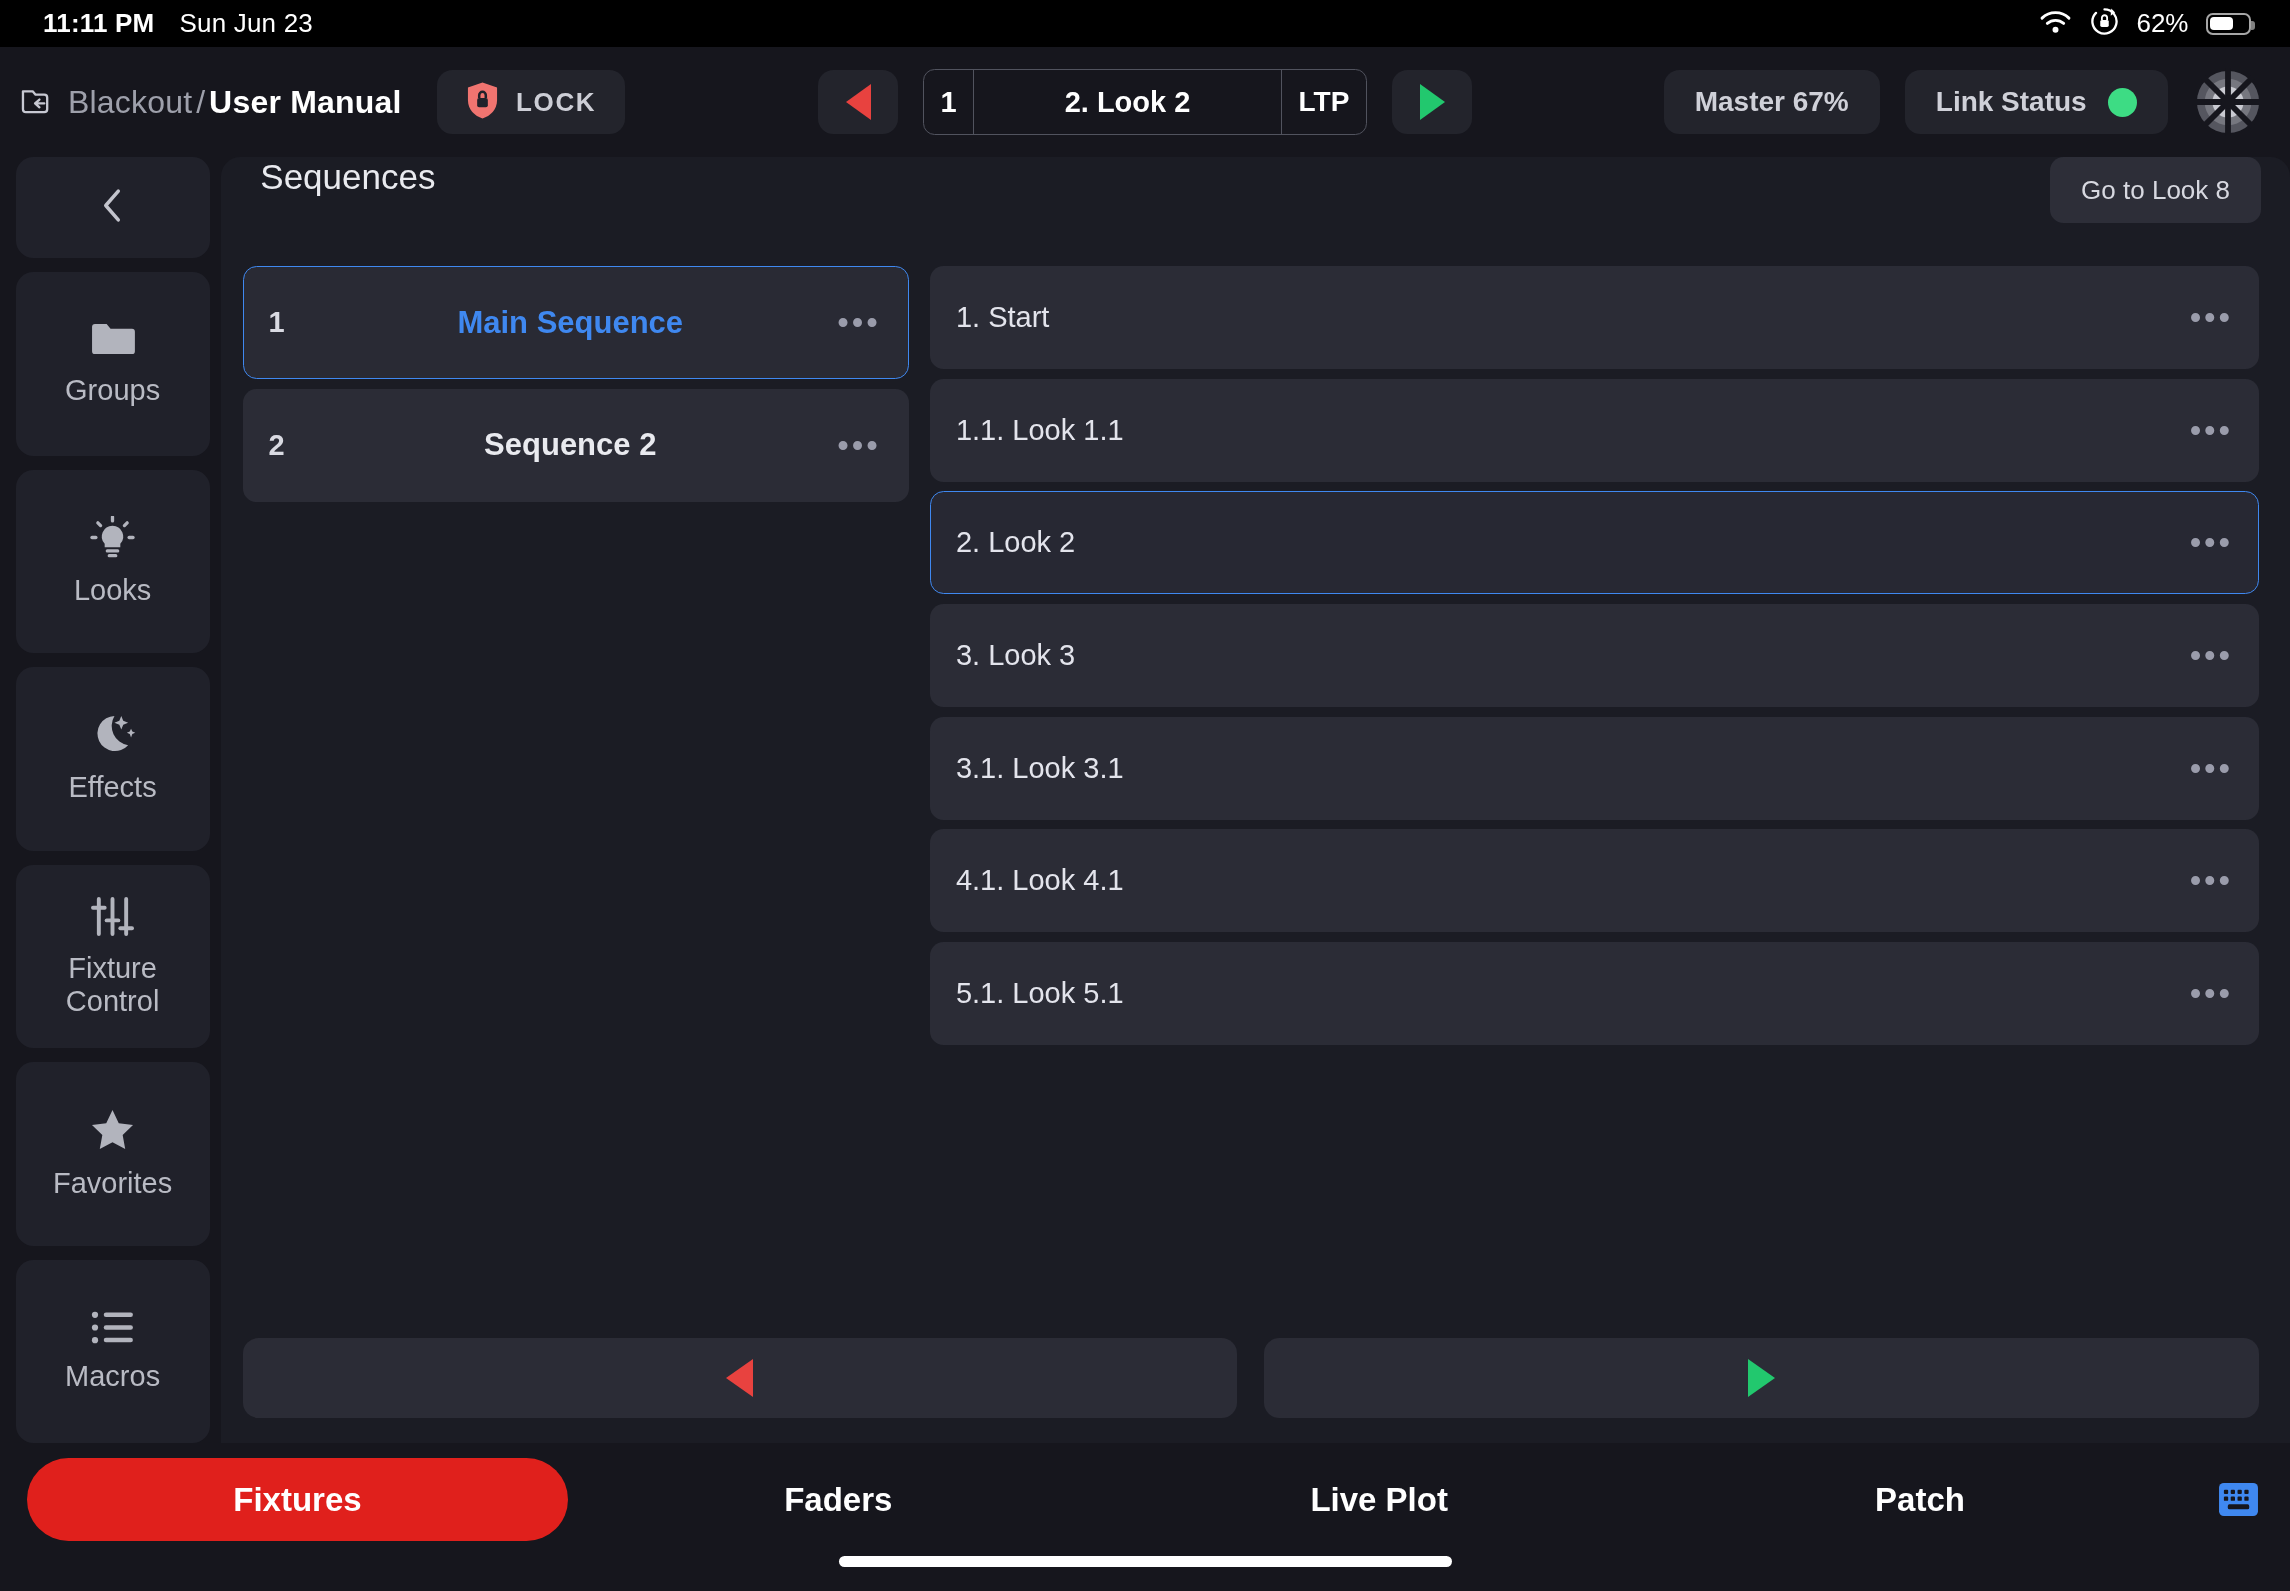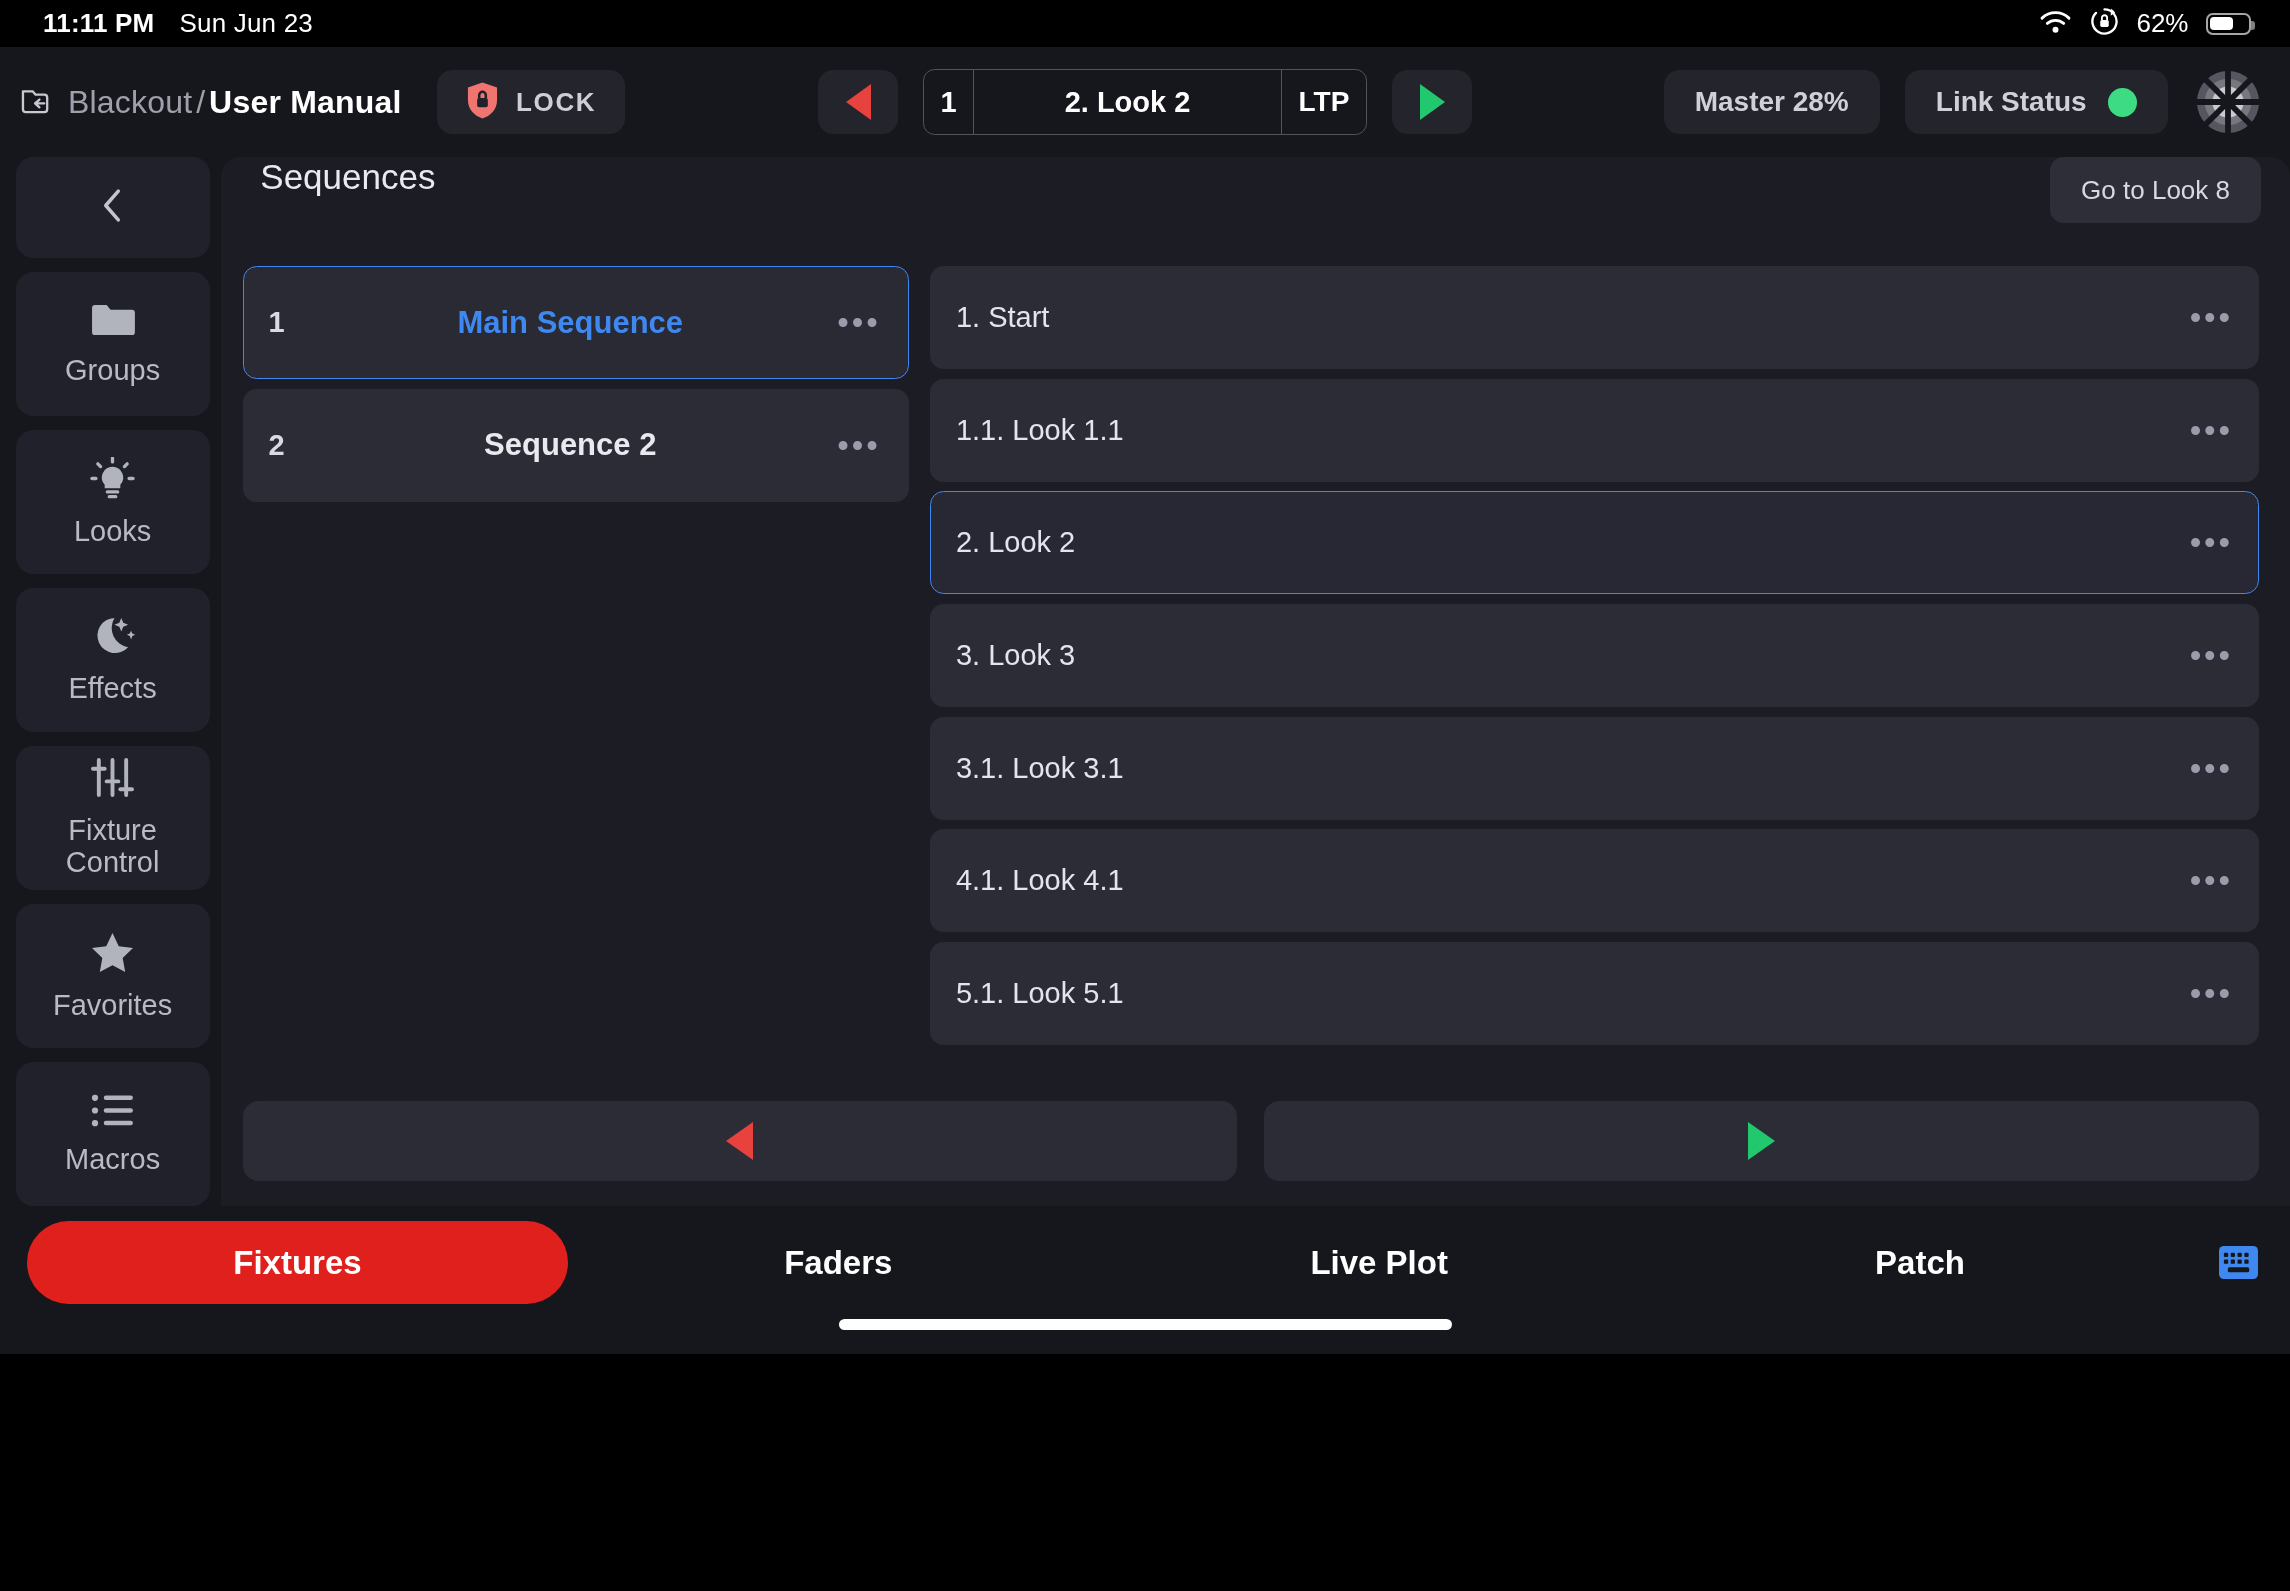--- a/index.html
+++ b/index.html
@@ -4,21 +4,21 @@
 <style>
   * { box-sizing: border-box; margin: 0; padding: 0; }
   html, body {
     width: 2290px; height: 1591px;
     background: #000;
     font-family: "Liberation Sans", sans-serif;
     overflow: hidden;
   }
   #app {
     position: relative;
-    width: 2290px; height: 1354px;
+    width: 2290px; height: 1591px;
     background: #16161d;
     display: flex; flex-direction: column;
   }
 
   
   .statusbar {
     height: 47px; flex: 0 0 47px;
     background: #000;
     display: flex; align-items: center;
     padding: 0 39px 0 43px;
@@ -242,21 +242,21 @@
         <div class="cue-name">2. Look 2</div>
         <div class="cue-mode">LTP</div>
       </div>
       <div class="tbtn">
         <span class="tri-right"></span>
       </div>
     </div>
 
     <div class="top-right">
       <div class="pill">
-        <span class="pill-label">Master 28%</span>
+        <span class="pill-label">Master 67%</span>
       </div>
       <div class="pill">
         <span class="pill-label">Link Status</span>
         <span class="link-dot"></span>
       </div>
       <div class="logo-wrap">
         <svg width="68" height="68" viewBox="0 0 70 70">
           <circle cx="35" cy="35" r="32" fill="#55565f"></circle>
           <circle cx="35" cy="35" r="24" fill="#76777f"></circle>
           <circle cx="35" cy="35" r="16" fill="#c9cad1"></circle>

